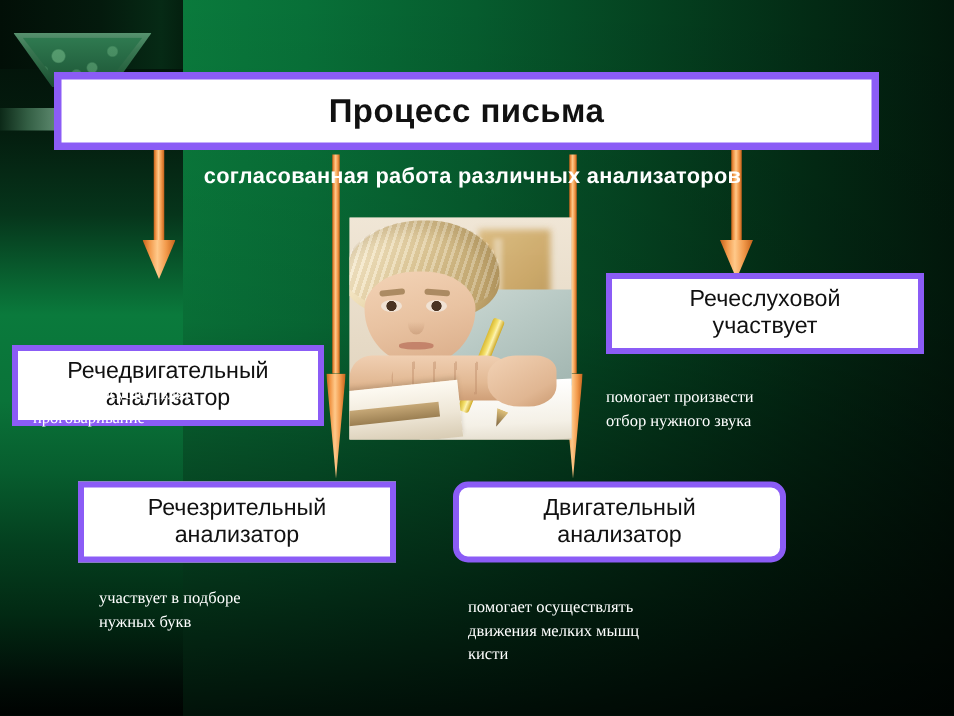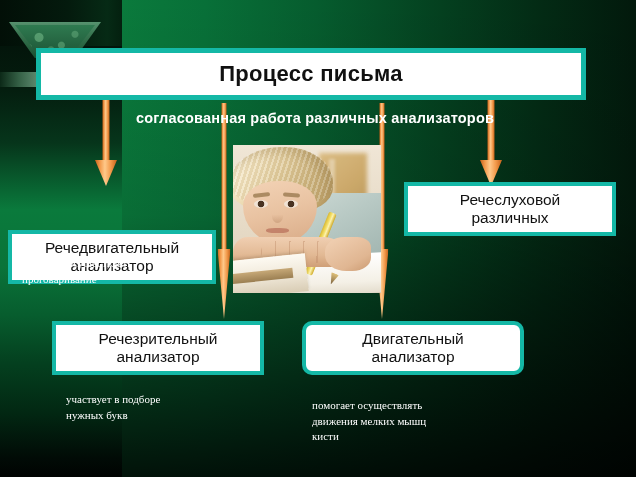--- a/index.html
+++ b/index.html
@@ -139,21 +139,21 @@
   .arrow.thin .head {
     width: 13px;
     height: 70px;
     clip-path: polygon(50% 100%, 0% 0%, 100% 0%);
   }
 
   
   .box {
     position: absolute;
     background: #ffffff;
-    border: 4px solid #14b8a6;
+    border: 4px solid #8b5cf6;
     box-sizing: border-box;
     display: flex;
     align-items: center;
     justify-content: center;
     text-align: center;
     color: #111111;
     line-height: 1.18;
   }
   .box-inner {
     padding: 0 6px;
@@ -449,22 +449,24 @@
 
   <div class="box node" id="box-speech-motor">
     <div class="box-inner" style="white-space: pre-line;">Речедвигательный
 анализатор</div>
   </div>
   <div class="caption" id="cap-speech-motor">помогает осуществлять
 проговаривание</div>
 
   <div class="box node" id="box-speech-auditory">
     <div class="box-inner" style="white-space: pre-line;">Речеслуховой
-различных</div>
-  </div>
+участвует</div>
+  </div>
+  <div class="caption" id="cap-speech-auditory">помогает произвести
+отбор нужного звука</div>
 
   <div class="box node" id="box-speech-visual">
     <div class="box-inner" style="white-space: pre-line;">Речезрительный
 анализатор</div>
   </div>
   <div class="caption" id="cap-speech-visual">участвует в подборе
 нужных букв</div>
 
   <div class="box node" id="box-motor">
     <div class="box-inner" style="white-space: pre-line;">Двигательный

